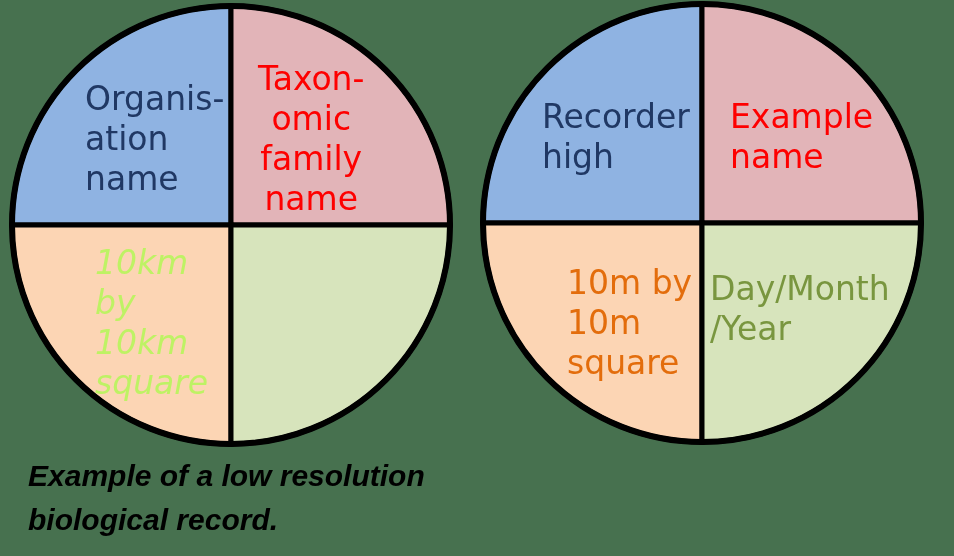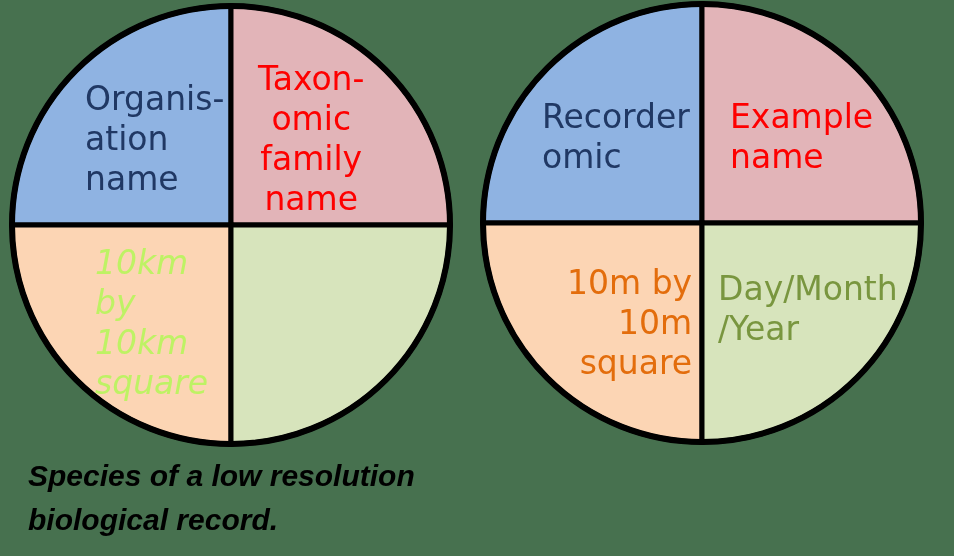--- a/index.html
+++ b/index.html
@@ -57,27 +57,27 @@
 
   <figure class="diagram" style="left:480px;top:1px;">
     <svg width="444" height="444" viewBox="0 0 444 444">
       <path d="M222,222 L3,222 A219,219 0 0 1 222,3 Z" stroke="#000" stroke-width="5" fill="#8fb3e2"></path>
       <path d="M222,222 L222,3 A219,219 0 0 1 441,222 Z" stroke="#000" stroke-width="5" fill="#e2b4b8"></path>
       <path d="M222,222 L222,441 A219,219 0 0 1 3,222 Z" stroke="#000" stroke-width="5" fill="#fcd5b4"></path>
       <path d="M222,222 L441,222 A219,219 0 0 1 222,441 Z" stroke="#000" stroke-width="5" fill="#d7e4bc"></path>
       <circle cx="222" cy="222" r="219" fill="none" stroke="#000" stroke-width="6"></circle>
     </svg>
     <div class="qlabel" style="left: 62px; top: 96px; color: rgb(32, 56, 100);">Recorder
-omic</div>
+high</div>
     <div class="qlabel" style="left: 250px; top: 96px; color: rgb(254, 0, 0);">Example
 name</div>
-    <div class="qlabel" style="left: 87px; top: 262px; color: rgb(227, 109, 12); text-align: right;">10m by
+    <div class="qlabel" style="left: 87px; top: 262px; color: rgb(227, 109, 12);">10m by
 10m
 square</div>
-    <div class="qlabel" style="left: 238px; top: 268px; color: rgb(121, 150, 63);">Day/Month
+    <div class="qlabel" style="left: 230px; top: 268px; color: rgb(121, 150, 63);">Day/Month
 /Year</div>
   </figure>
 
-  <div class="caption" style="left:28px;top:454px;width:445px;">Species of a low resolution
+  <div class="caption" style="left:28px;top:454px;width:445px;">Example of a low resolution
 biological record.</div>
 
 
 </div>
 
 </body></html>

